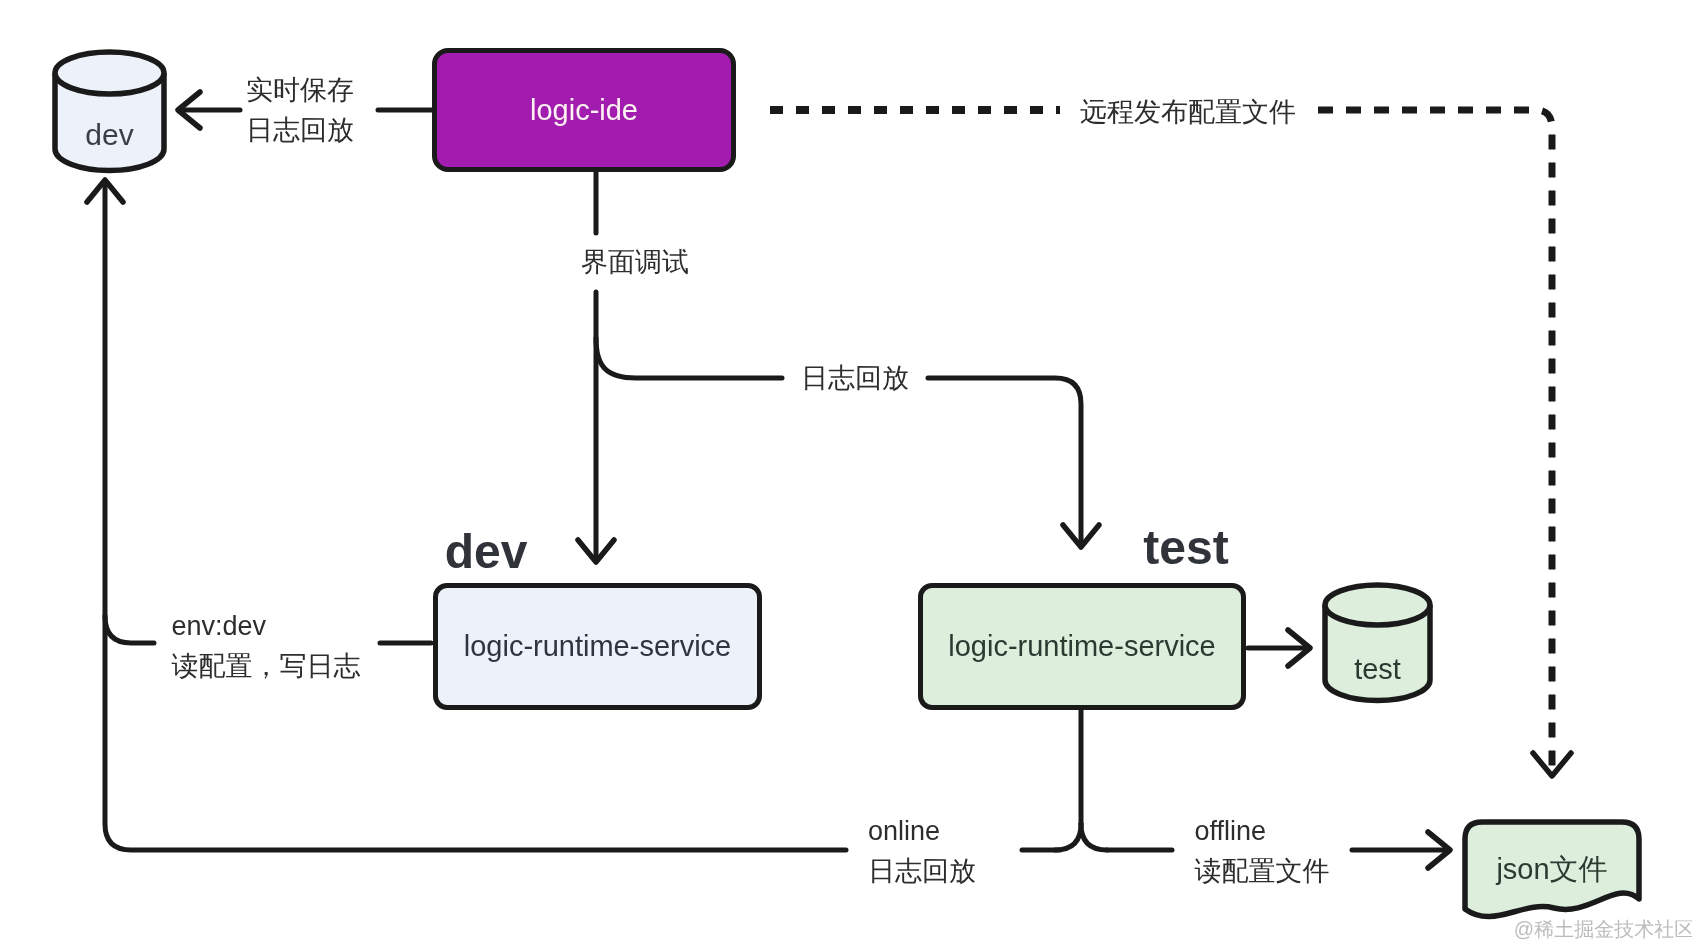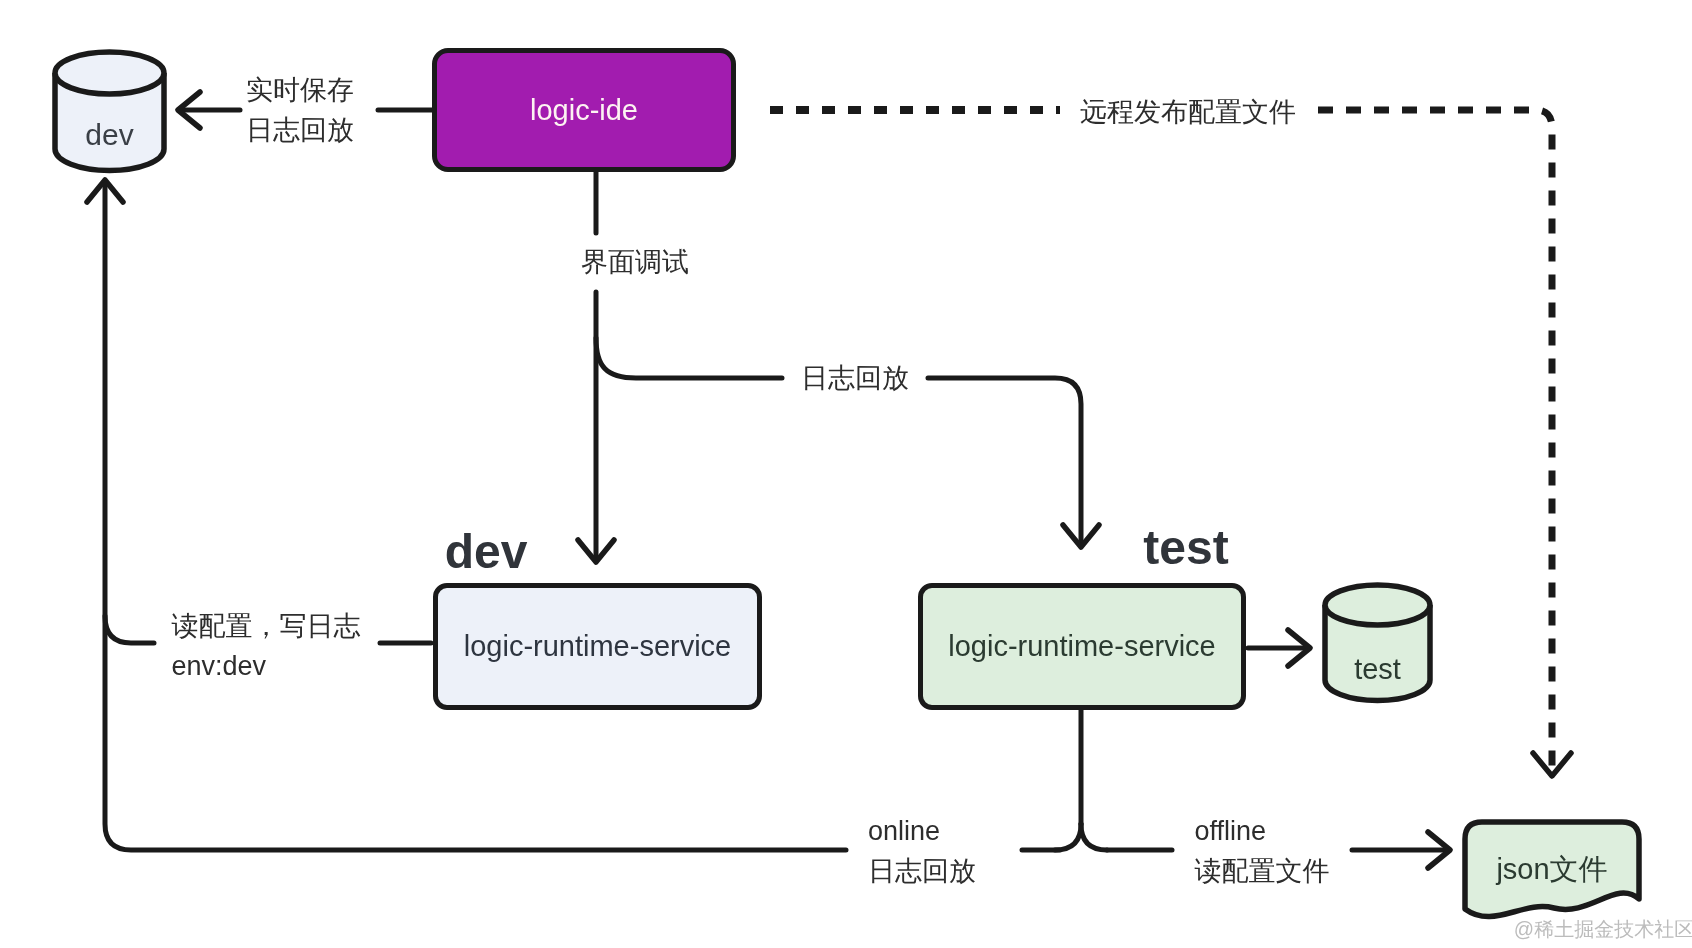--- a/index.html
+++ b/index.html
@@ -131,22 +131,22 @@
 
   <div class="edge-label" style="left:597px;top:262px;margin-left:38px;">
     <span>界面调试</span>
   </div>
 
   <div class="edge-label" style="left:855px;top:378px;">
     <span>日志回放</span>
   </div>
 
   <div class="edge-label" style="left:266px;top:646px;">
+    <span>env:dev</span>
     <span>读配置，写日志</span>
-    <span>env:dev</span>
   </div>
 
   <div class="edge-label" style="left:922px;top:851px;">
     <span>online</span>
     <span>日志回放</span>
   </div>
 
   <div class="edge-label" style="left:1262px;top:851px;">
     <span>offline</span>
     <span>读配置文件</span>

